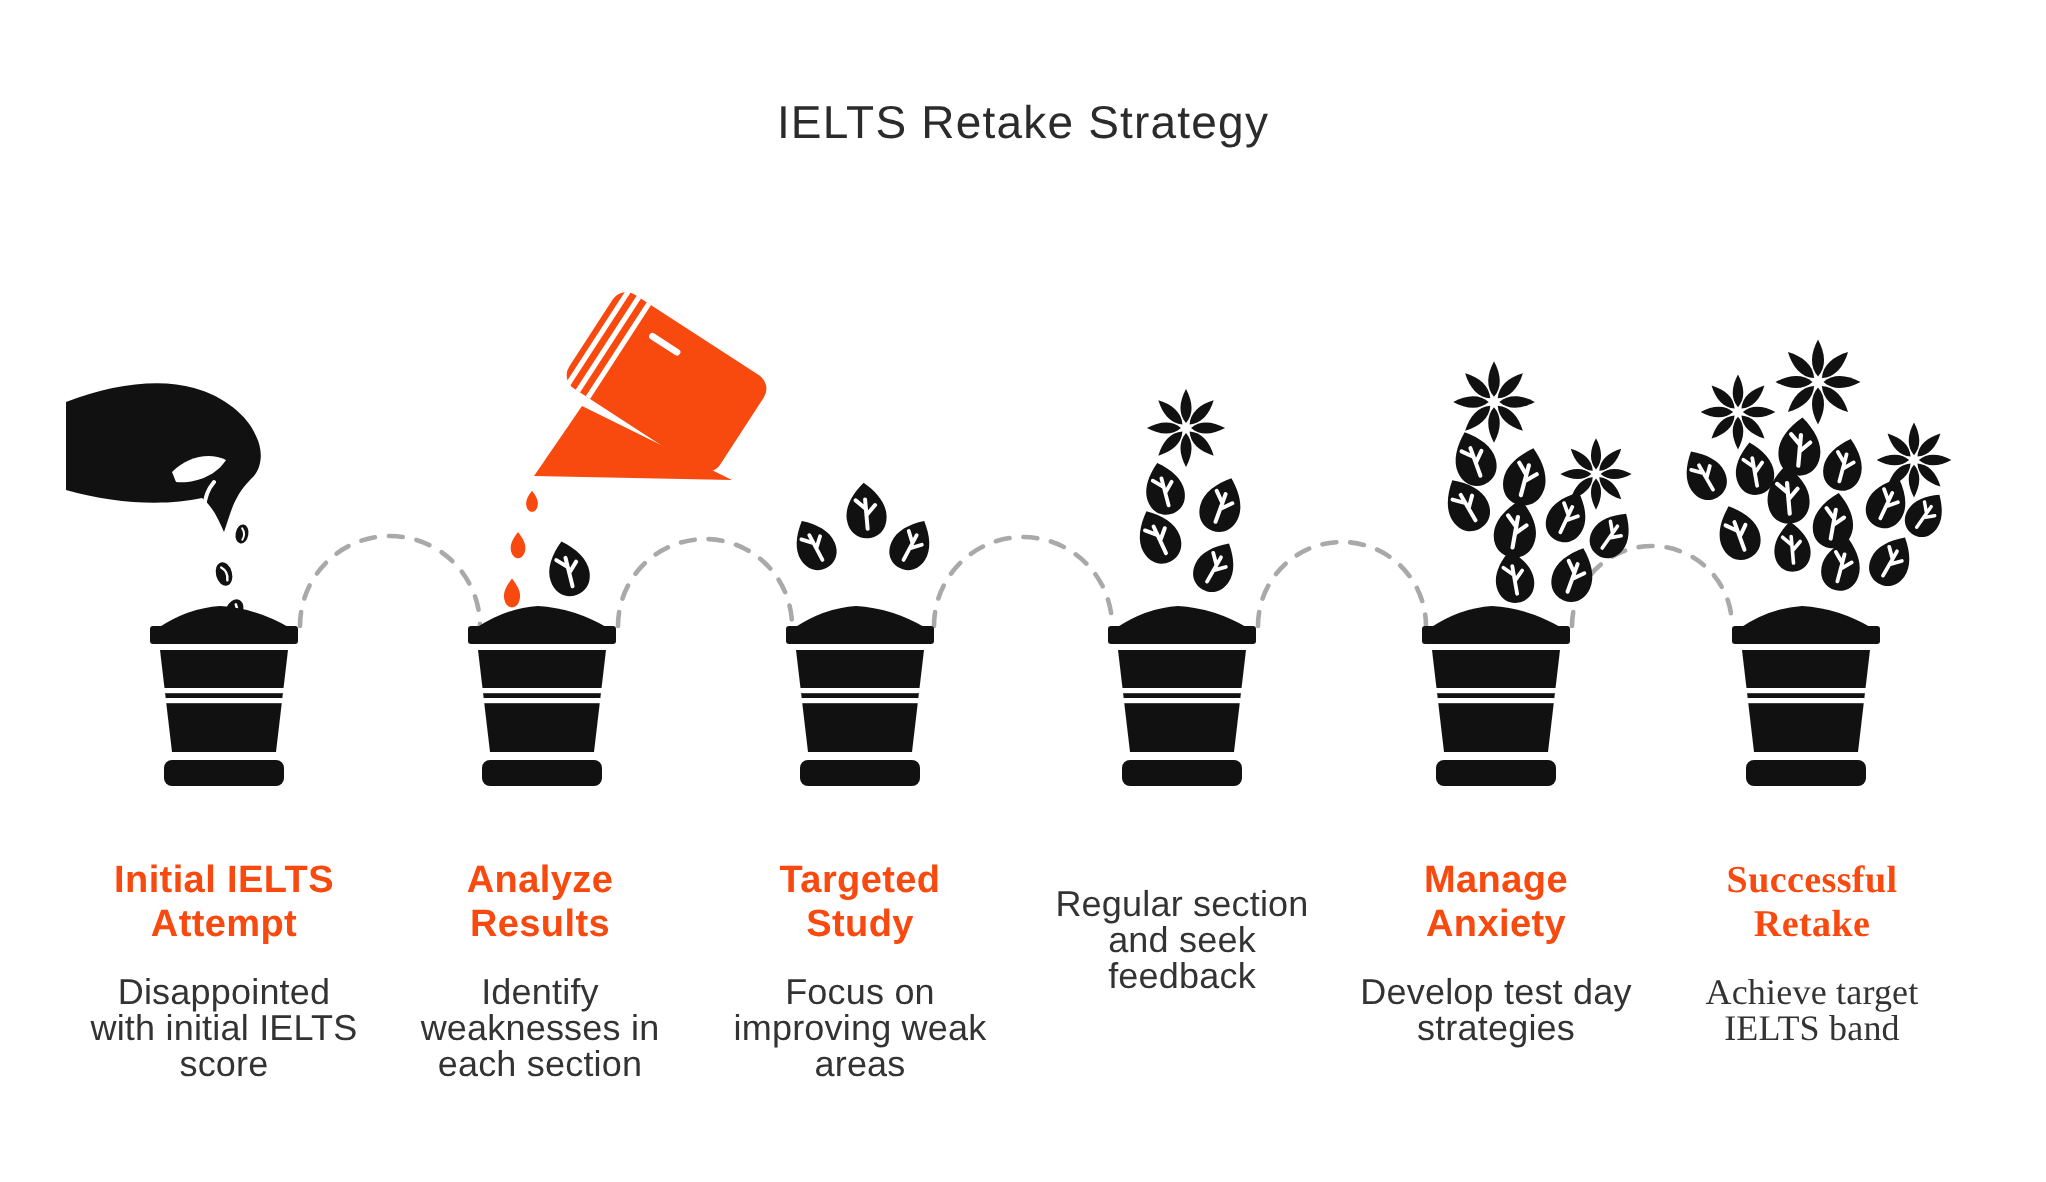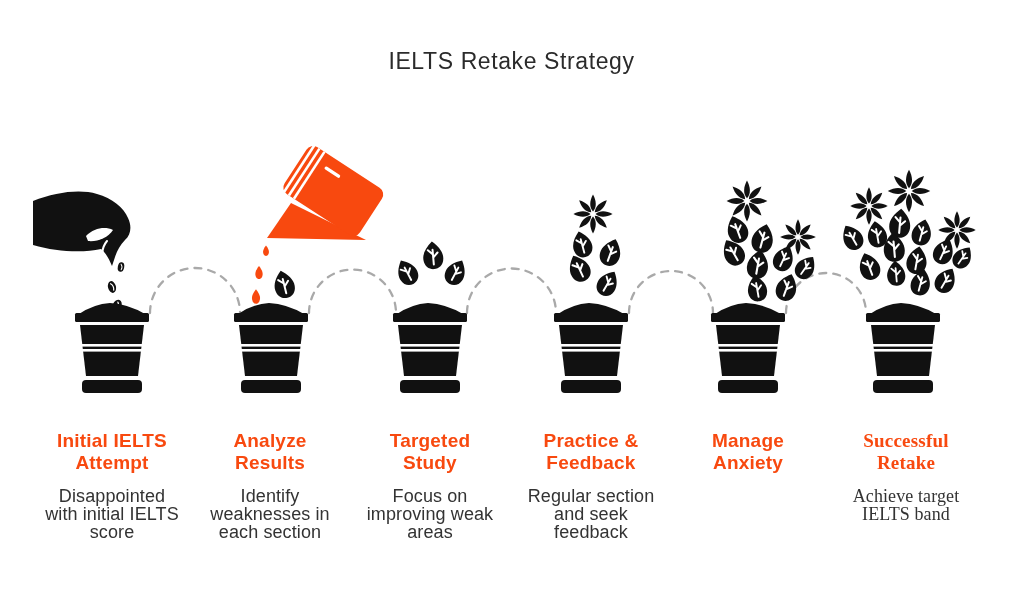--- a/index.html
+++ b/index.html
@@ -177,36 +177,37 @@
       <div>Study</div>
     </div>
     <div class="stage-desc">
       <div>Focus on</div>
       <div>improving weak</div>
       <div>areas</div>
     </div>
   </div>
 
   <div class="stage-col c4">
-    <div class="stage-heading">
-      <div>Practice &amp;</div>
-      <div>Feedback</div>
-    </div>
     <div class="stage-desc">
       <div>Regular section</div>
       <div>and seek</div>
       <div>feedback</div>
     </div>
   </div>
 
   <div class="stage-col c5">
     <div class="stage-heading">
       <div>Manage</div>
       <div>Anxiety</div>
     </div>
+    <div class="stage-desc">
+      <div>Develop test day</div>
+      <div>strategies</div>
+      <div></div>
+    </div>
   </div>
 
   <div class="stage-col c6">
     <div class="stage-heading">
       <div>Successful</div>
       <div>Retake</div>
     </div>
     <div class="stage-desc">
       <div>Achieve target</div>
       <div>IELTS band</div>

